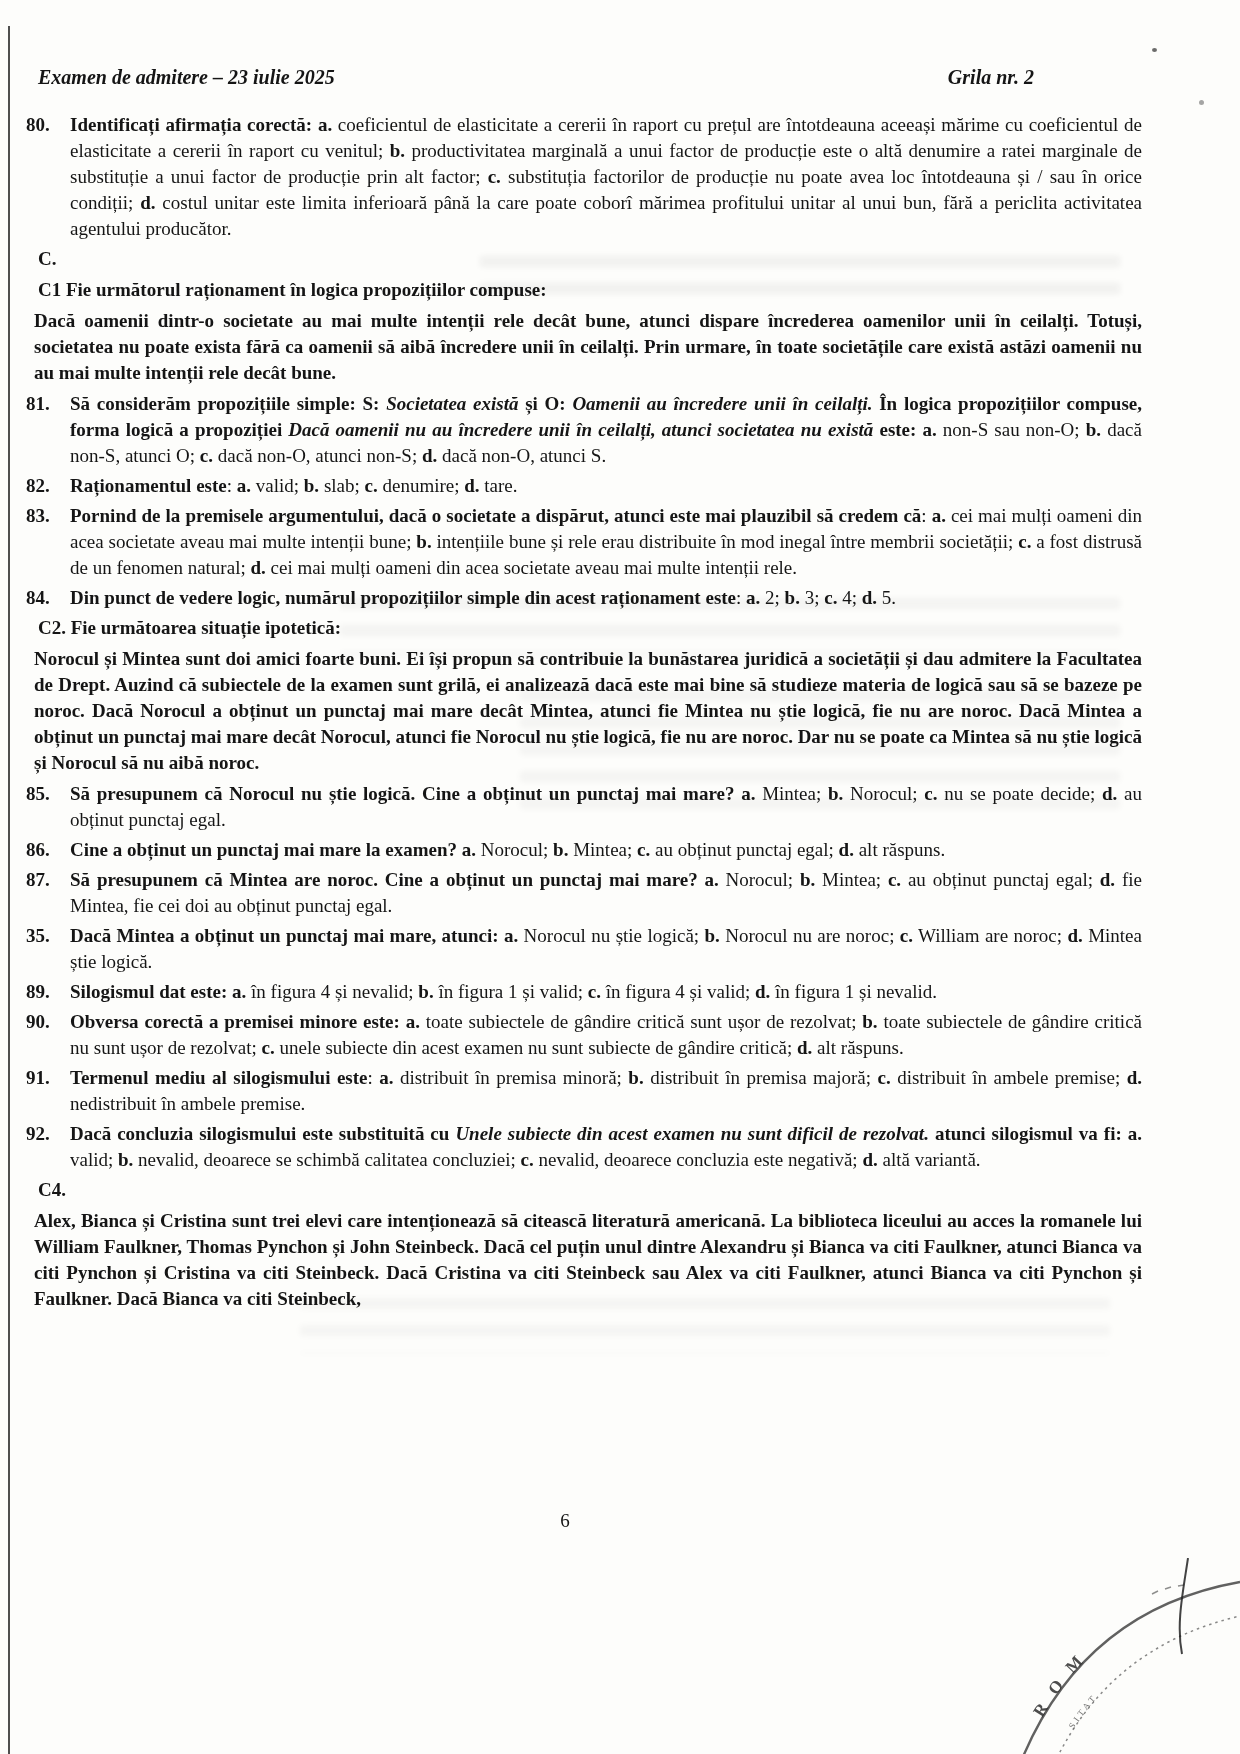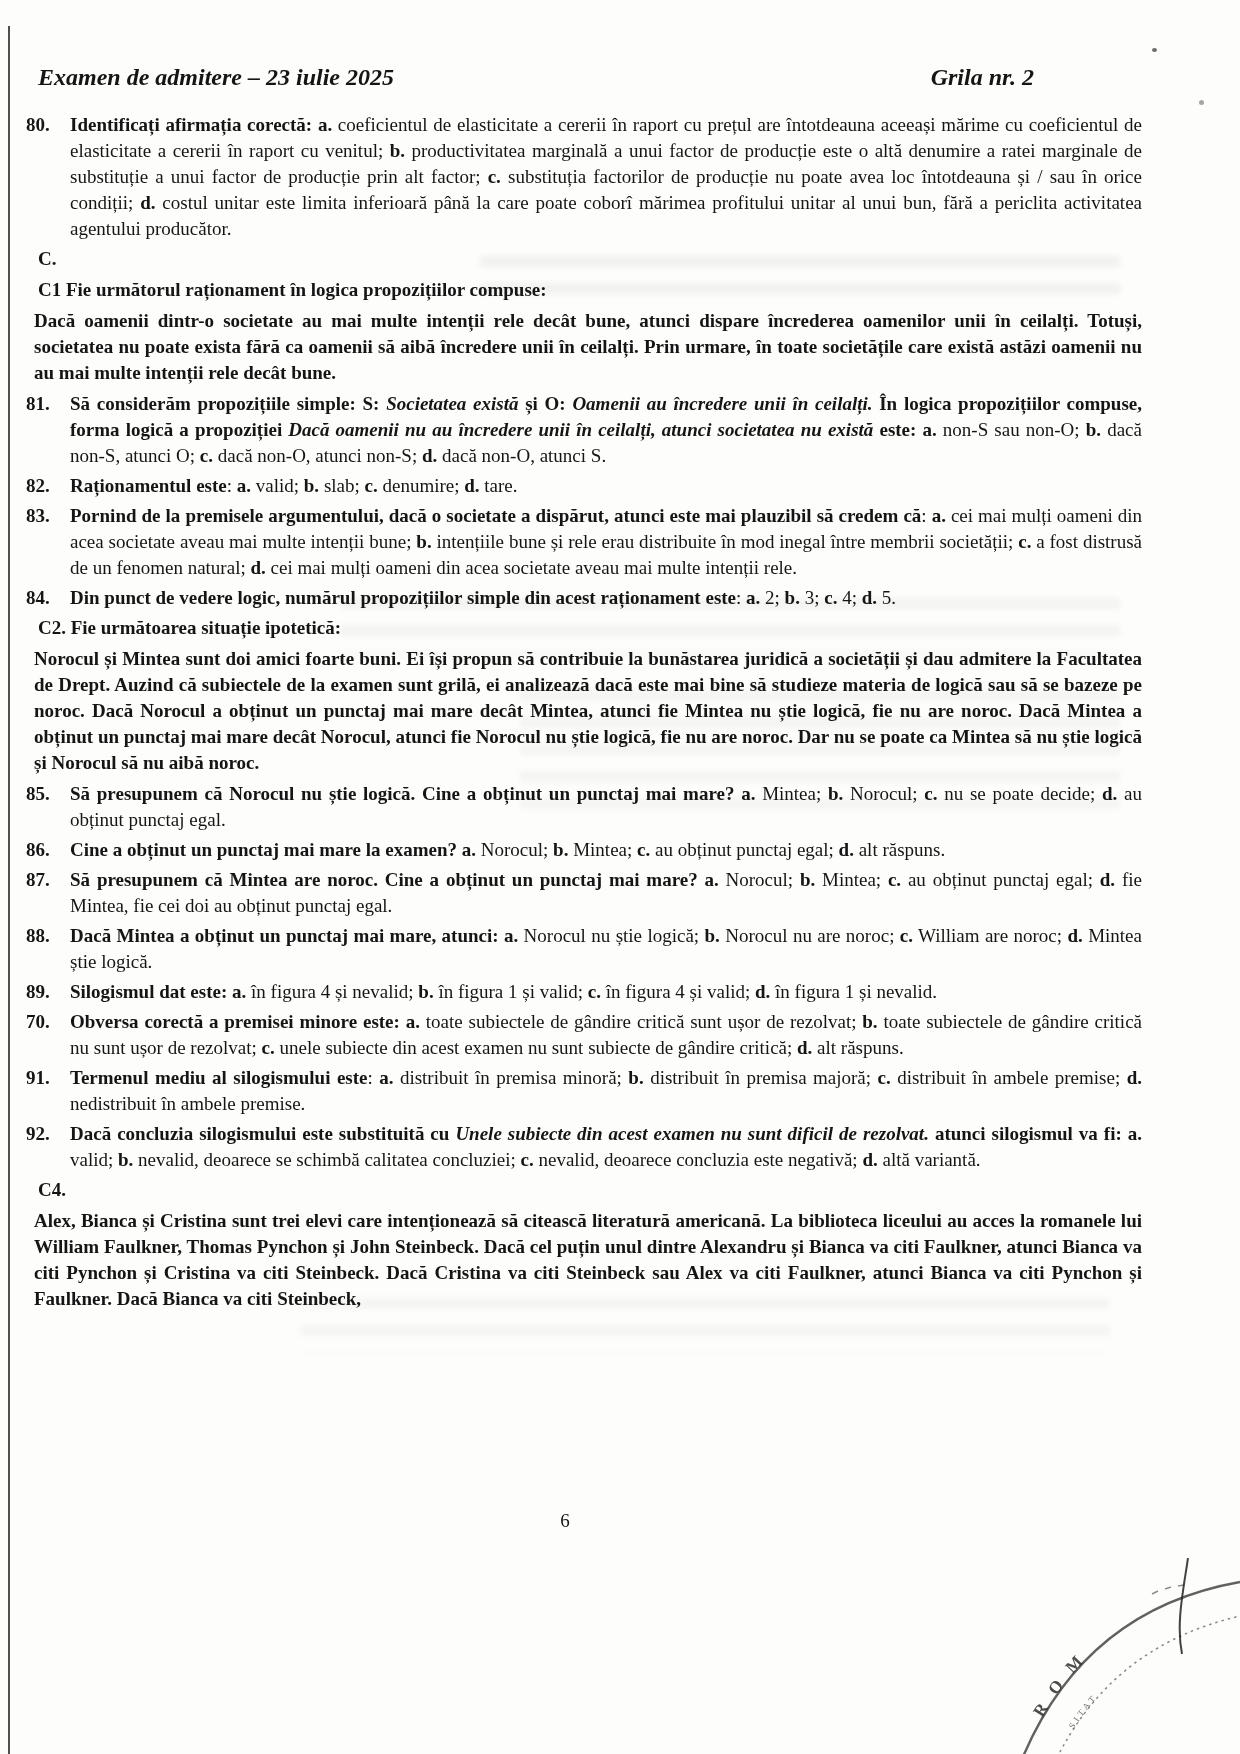--- a/index.html
+++ b/index.html
@@ -22,21 +22,21 @@
     background:repeating-linear-gradient(180deg,#1a1a1a 0 11px,transparent 11px 27px);}
   .g1{left:480px;top:256px;width:640px;height:50px;opacity:.05;}
   .g2{left:340px;top:598px;width:780px;height:58px;opacity:.04;}
   .g3{left:520px;top:690px;width:600px;height:128px;opacity:.035;}
   .g4{left:300px;top:1298px;width:810px;height:56px;opacity:.03;}
 
   .content{padding:0 98px 0 26px;}
   .header{
     display:flex;justify-content:space-between;align-items:baseline;
     padding:64px 0 0 12px;margin-bottom:22px;
-    font-style:italic;font-weight:bold;font-size:24px;
+    font-style:italic;font-weight:bold;font-size:20px;
   }
   .h-right{margin-right:108px;}
 
   .q-item{display:flex;margin-bottom:4px;}
   .q-num{flex:0 0 44px;font-weight:bold;}
   .q-text{flex:1;text-align:justify;font-family:Liberation Serif, serif;}
   .section-heading{font-weight:bold;margin:3px 0 5px 12px;}
   .paragraph{font-weight:bold;text-align:justify;margin:2px 0 5px 8px;}
 
   .sb{font-weight:bold;}
@@ -94,29 +94,29 @@
         </div>
         <div class="q-item">
           <div class="q-num">86.</div>
           <div class="q-text"><span class="sb">Cine a obținut un punctaj mai mare la examen? </span><span class="sb">a.</span><span> Norocul; </span><span class="sb">b.</span><span> Mintea; </span><span class="sb">c.</span><span> au obținut punctaj egal; </span><span class="sb">d.</span><span> alt răspuns.</span></div>
         </div>
         <div class="q-item">
           <div class="q-num">87.</div>
           <div class="q-text"><span class="sb">Să presupunem că Mintea are noroc. Cine a obținut un punctaj mai mare? </span><span class="sb">a.</span><span> Norocul; </span><span class="sb">b.</span><span> Mintea; </span><span class="sb">c.</span><span> au obținut punctaj egal; </span><span class="sb">d.</span><span> fie Mintea, fie cei doi au obținut punctaj egal.</span></div>
         </div>
         <div class="q-item">
-          <div class="q-num">88.</div>
+          <div class="q-num">35.</div>
           <div class="q-text"><span class="sb">Dacă Mintea a obținut un punctaj mai mare, atunci: </span><span class="sb">a.</span><span> Norocul nu știe logică; </span><span class="sb">b.</span><span> Norocul nu are noroc; </span><span class="sb">c.</span><span> William are noroc; </span><span class="sb">d.</span><span> Mintea știe logică.</span></div>
         </div>
         <div class="q-item">
           <div class="q-num">89.</div>
           <div class="q-text"><span class="sb">Silogismul dat este: </span><span class="sb">a.</span><span> în figura 4 și nevalid; </span><span class="sb">b.</span><span> în figura 1 și valid; </span><span class="sb">c.</span><span> în figura 4 și valid; </span><span class="sb">d.</span><span> în figura 1 și nevalid.</span></div>
         </div>
         <div class="q-item">
-          <div class="q-num">70.</div>
+          <div class="q-num">90.</div>
           <div class="q-text"><span class="sb">Obversa corectă a premisei minore este: </span><span class="sb">a.</span><span> toate subiectele de gândire critică sunt ușor de rezolvat; </span><span class="sb">b.</span><span> toate subiectele de gândire critică nu sunt ușor de rezolvat; </span><span class="sb">c.</span><span> unele subiecte din acest examen nu sunt subiecte de gândire critică; </span><span class="sb">d.</span><span> alt răspuns.</span></div>
         </div>
         <div class="q-item">
           <div class="q-num">91.</div>
           <div class="q-text"><span class="sb">Termenul mediu al silogismului este</span><span>: </span><span class="sb">a.</span><span> distribuit în premisa minoră; </span><span class="sb">b.</span><span> distribuit în premisa majoră; </span><span class="sb">c.</span><span> distribuit în ambele premise; </span><span class="sb">d.</span><span> nedistribuit în ambele premise.</span></div>
         </div>
         <div class="q-item">
           <div class="q-num">92.</div>
           <div class="q-text"><span class="sb">Dacă concluzia silogismului este substituită cu </span><span class="sb si">Unele subiecte din acest examen nu sunt dificil de rezolvat. </span><span class="sb">atunci silogismul va fi: </span><span class="sb">a.</span><span> valid; </span><span class="sb">b.</span><span> nevalid, deoarece se schimbă calitatea concluziei; </span><span class="sb">c.</span><span> nevalid, deoarece concluzia este negativă; </span><span class="sb">d.</span><span> altă variantă.</span></div>
         </div>

